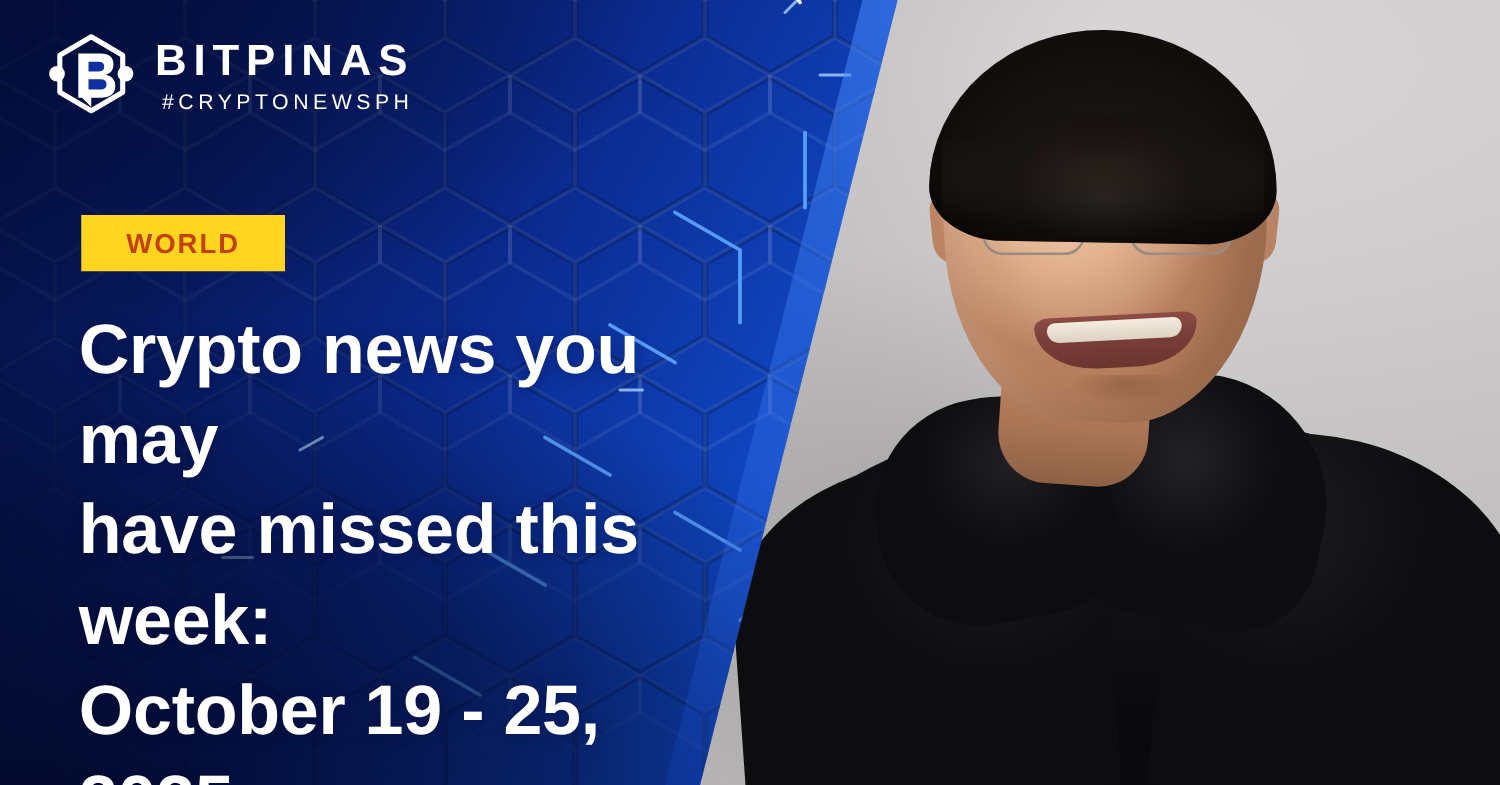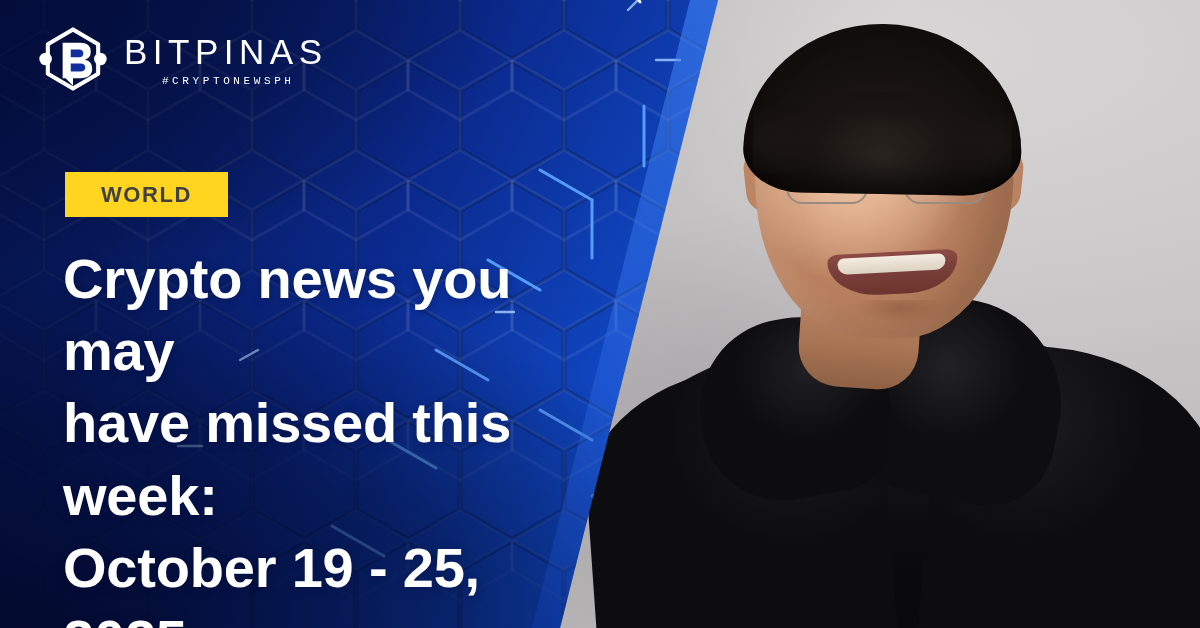--- a/index.html
+++ b/index.html
@@ -197,41 +197,41 @@
   
   .logo{
     position:absolute; left:36px; top:22px;
     display:flex; align-items:center; gap:14px;
     z-index:6;
   }
   .logo-mark{ width:74px; height:74px; }
   .logo-words{ display:flex; flex-direction:column; line-height:1; padding-top:2px; }
   .logo-name{
     font-family:"Liberation Sans", sans-serif;
-    font-size:35px; font-weight:400; letter-spacing:5.5px;
+    font-size:35px; font-weight:700; letter-spacing:5.5px;
     color:#ffffff;
   }
   .logo-tag{
-    font-family:Liberation Mono, monospace;
-    font-size:11px; font-weight:400; letter-spacing:3.6px;
+    font-family:Liberation Sans, sans-serif;
+    font-size:17px; font-weight:400; letter-spacing:3.6px;
     color:#ffffff; text-align:center; margin-top:7px; padding-left:5px;
   }
 
   
   .badge{
     position:absolute; left:65px; top:172px;
     width:163px; height:45px;
     background:#ffd520;
     display:flex; align-items:center; justify-content:center;
     z-index:6;
   }
   .badge-text{
     font-family:"Liberation Sans", sans-serif;
     font-size:22px; font-weight:700; letter-spacing:1.6px;
-    color:#404040;
+    color:#c2410c;
   }
 
   
   .headline{
     position:absolute; left:63px; top:243px; width:520px;
     z-index:6;
     font-family:"Liberation Sans", sans-serif;
     font-weight:700;
     font-size:56px;
     line-height:1.29;

